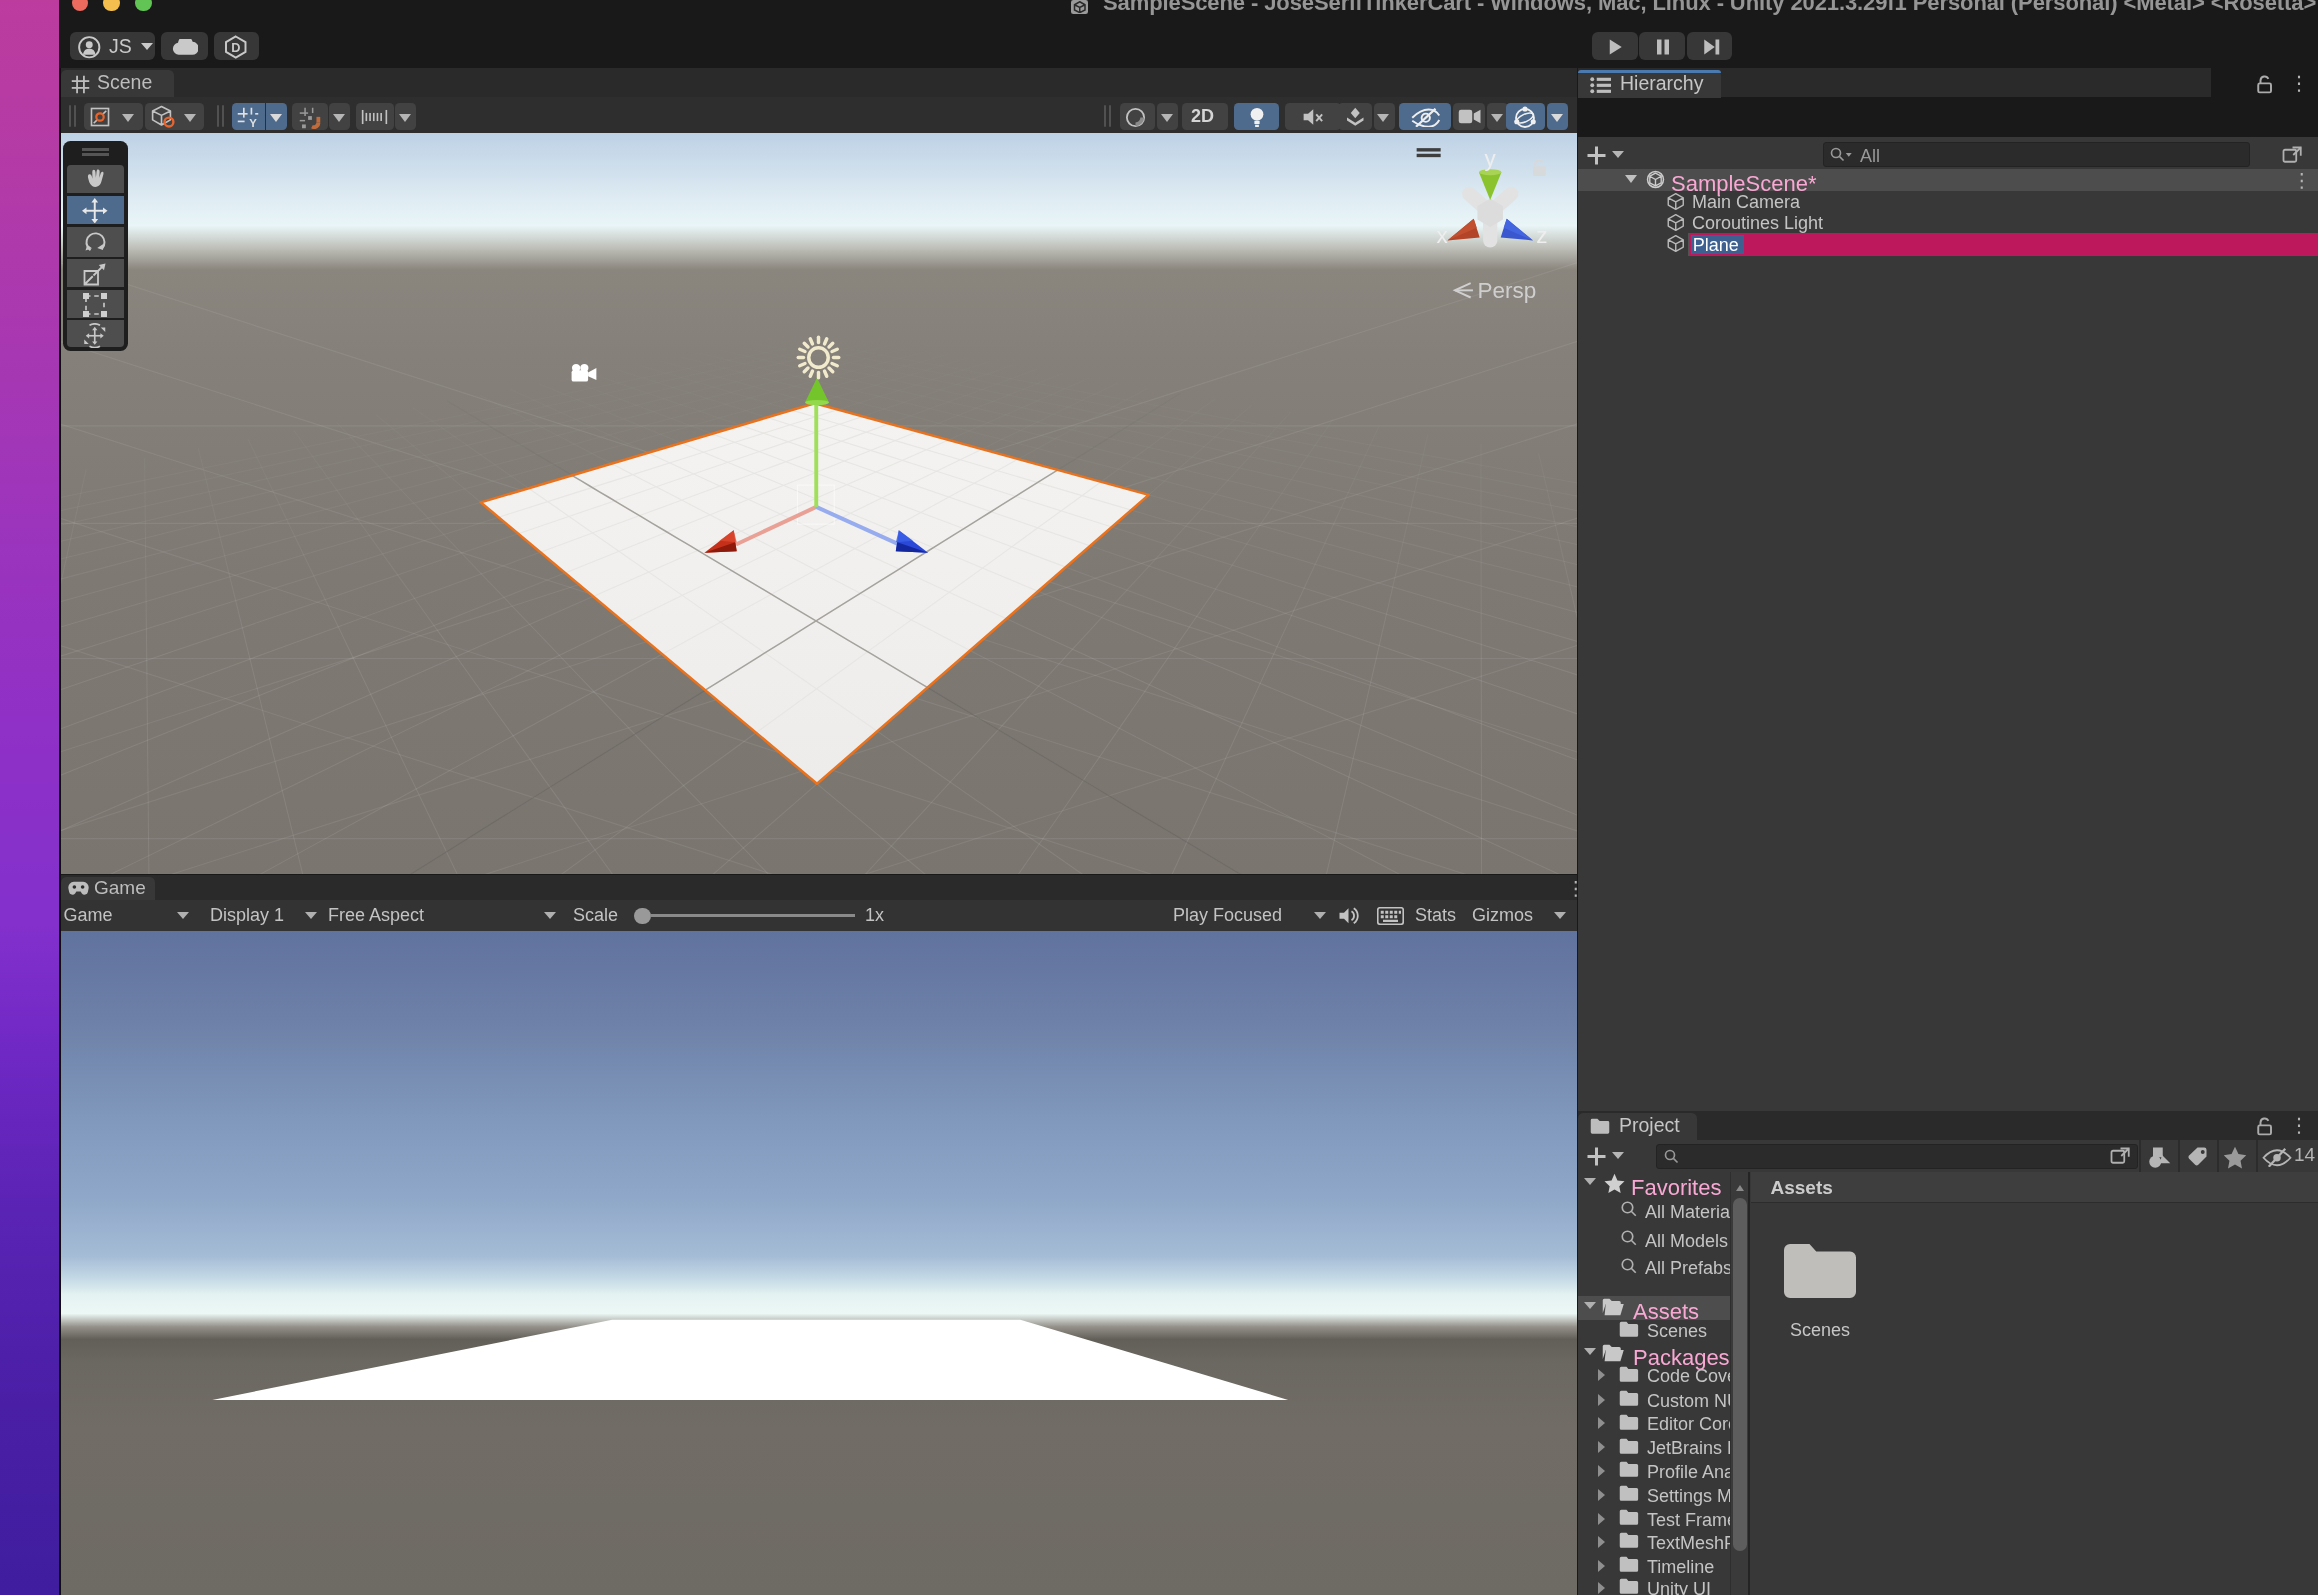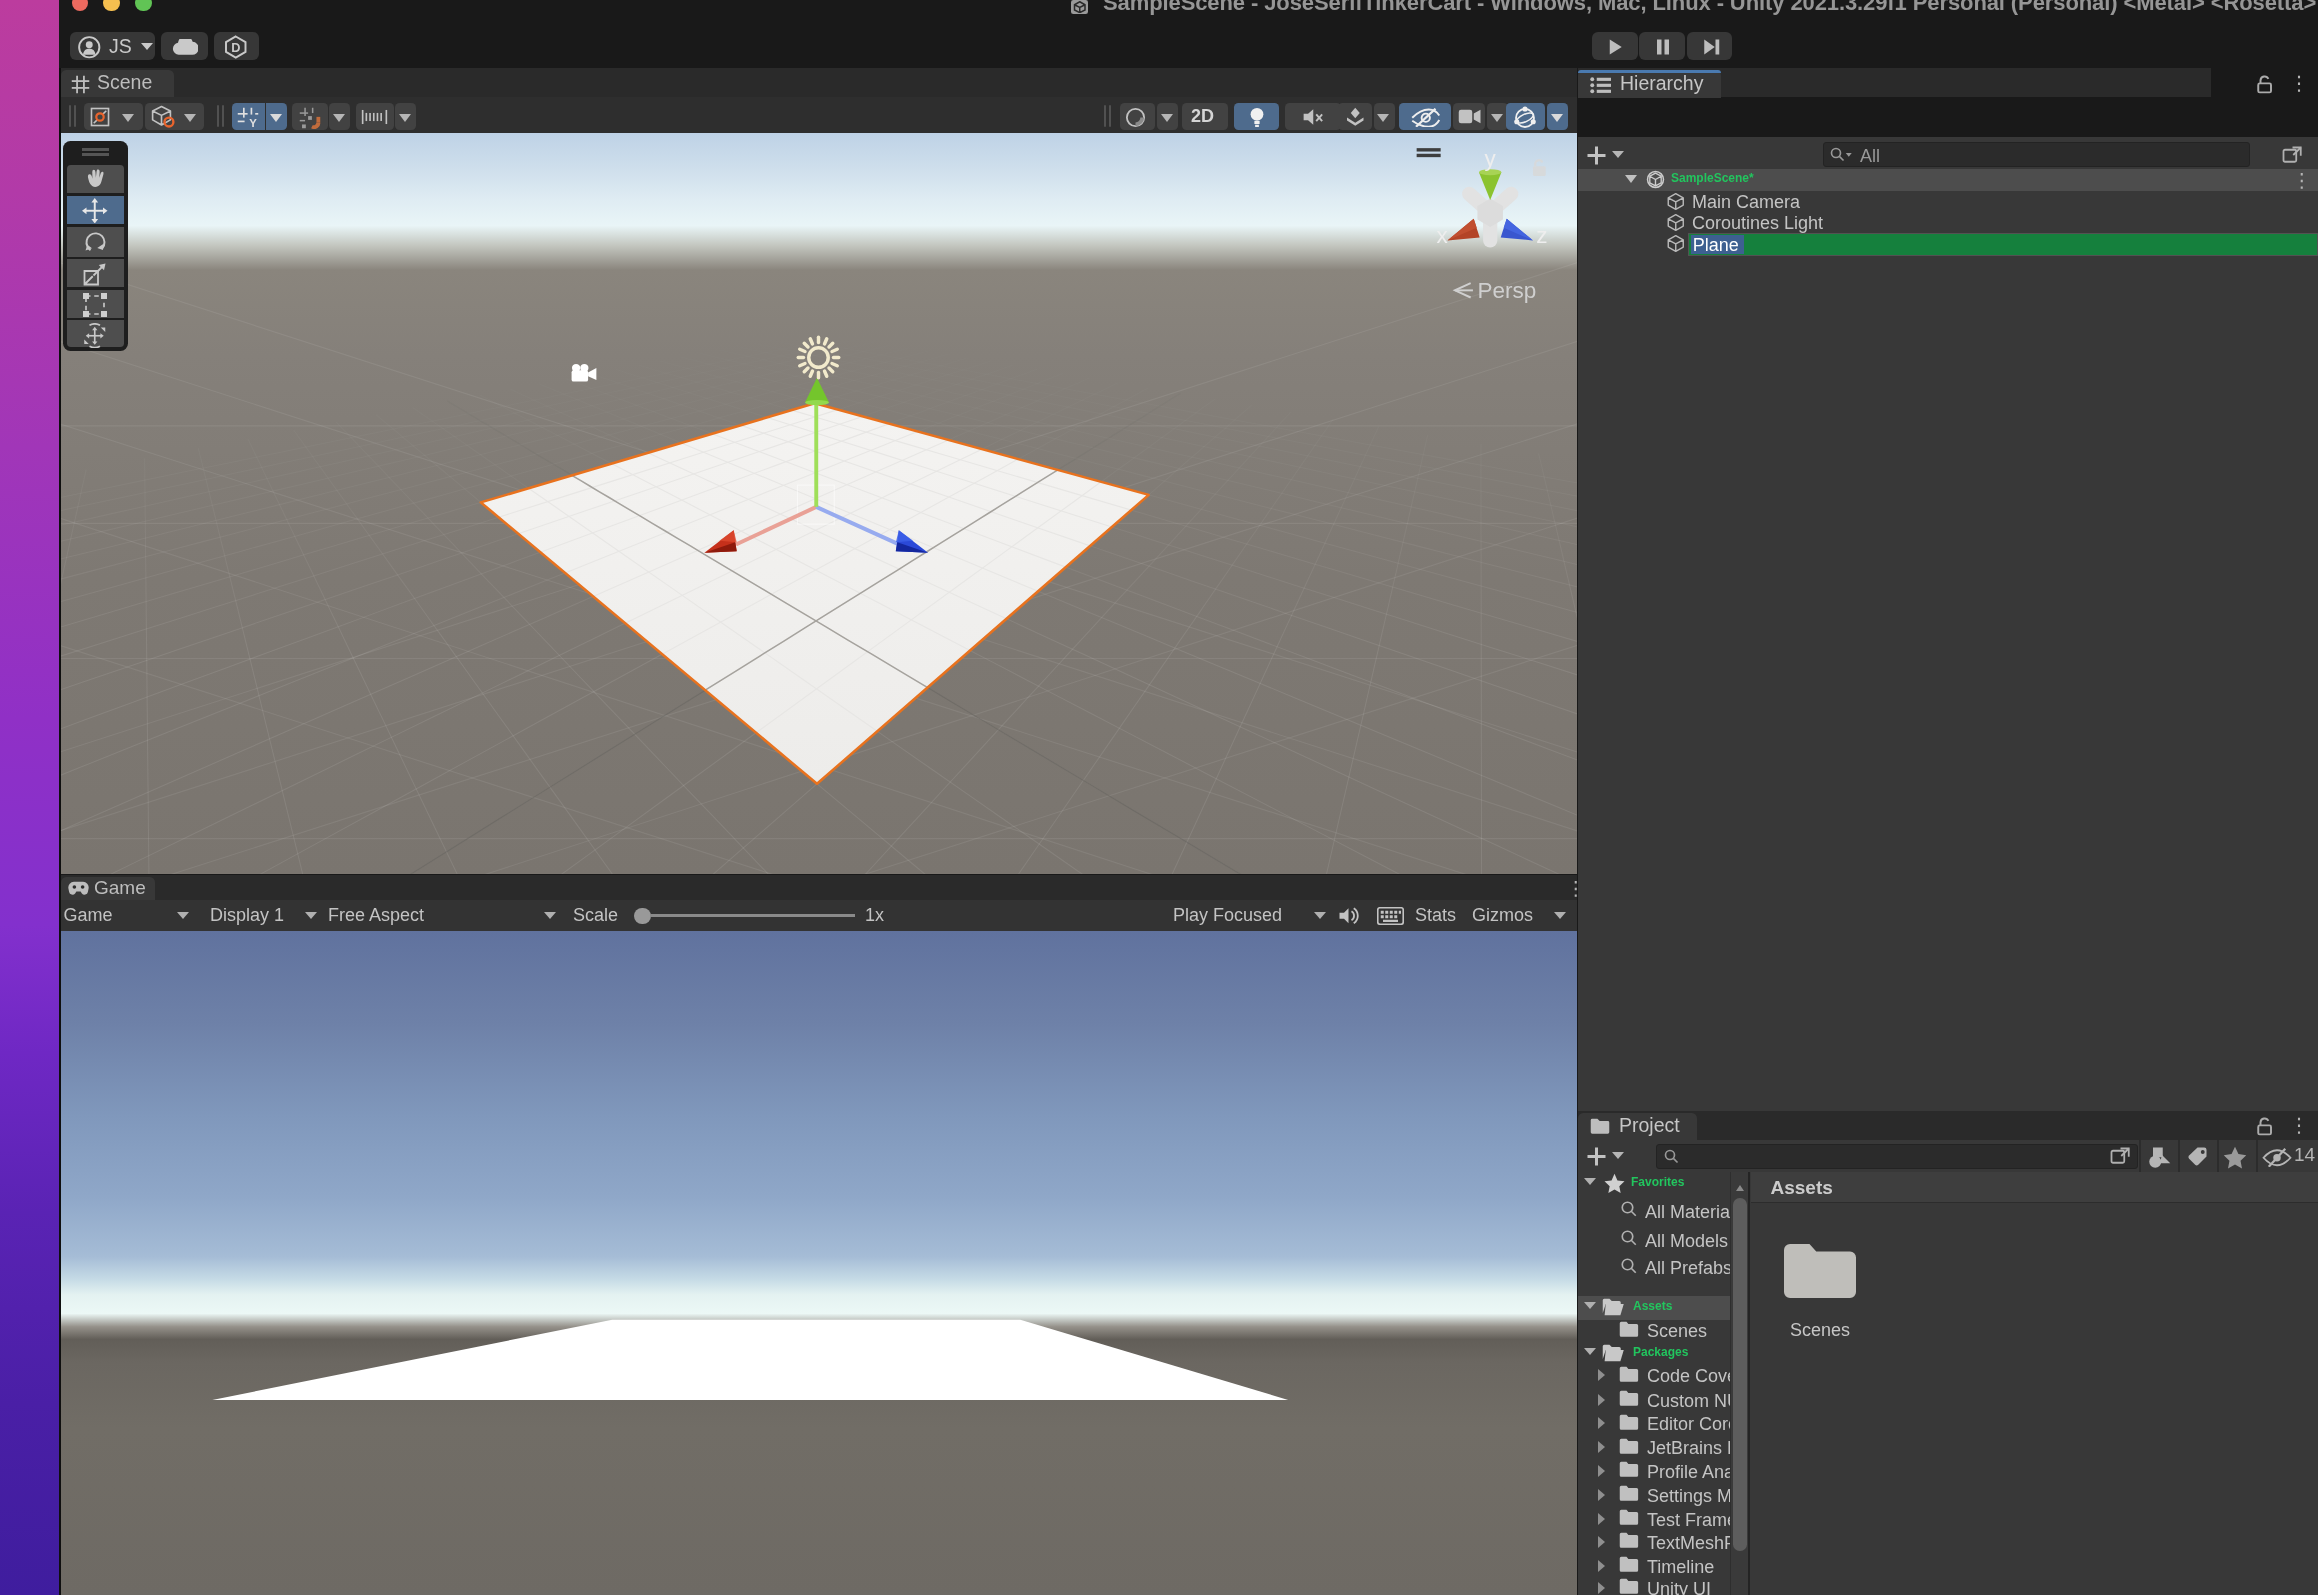--- a/index.html
+++ b/index.html
@@ -10,21 +10,21 @@
   .tl{border-radius:50%;width:16.5px;height:16.5px;top:-5.3px;}
   .titletxt{top:-9.8px;left:1044px;font-size:22px;font-weight:700;color:#969696;white-space:nowrap;letter-spacing:-0.1px;}
   .tbtn{background:#373737;border-radius:6px;top:32px;height:28px;}
   .tabrow{background:#2a2a2a;}
   .tab{background:#383838;border-radius:5.3px 5.3px 0 0;color:#bdbdbd;font-size:19.5px;}
   .stoolbar{background:#2e2e2e;}
   .sbtn{background:#424242;border-radius:4.5px;top:6px;height:27px;}
   .sbtn.blue{background:#4e6b8d;}
   .panel{background:#383838;}
   .rowtext{font-size:18px;color:#c4c4c4;white-space:nowrap;}
-  .seltext{font-size:12px;color:#22c55e;font-weight:700;white-space:nowrap;}
+  .seltext{font-size:22px;color:#f9a8d4;font-weight:400;white-space:nowrap;}
   .vsep{width:2.3px;background:#515151;border-radius:1.5px;}
 </style></head>
 <body>
 <div class="abs desktop"></div>
 <div class="abs win" style="left:59px;">
 
   <div class="abs tl" style="left:12.8px;background:#ed6a5f;"></div>
   <div class="abs tl" style="left:44px;background:#f5bf4f;"></div>
   <div class="abs tl" style="left:76px;background:#61c455;"></div>
   <div class="abs" style="left:1012px;top:0px;width:16.5px;height:13.5px;background:#9a9a9a;border-radius:2.3px;"></div>
@@ -576,21 +576,21 @@
     <div class="abs" style="left:0;top:74px;width:740px;height:21px;">
       <svg class="abs" style="left:88px;top:1.5px;" width="19.5" height="19" viewBox="0 0 26 25">
         <path d="M13 2 L23 7.7 L23 17.3 L13 23 L3 17.3 L3 7.7 Z M3 7.7 L13 13 L23 7.7 M13 13 L13 23" fill="none" stroke="#b8b8b8" stroke-width="1.9" stroke-linejoin="round"></path>
       </svg>
       <div class="abs rowtext" style="left:114px;top:1.5px;">Coroutines Light</div>
     </div>
     <div class="abs" style="left:0;top:95px;width:740px;height:22.5px;">
       <svg class="abs" style="left:88px;top:2.3px;" width="19.5" height="19" viewBox="0 0 26 25">
         <path d="M13 2 L23 7.7 L23 17.3 L13 23 L3 17.3 L3 7.7 Z M3 7.7 L13 13 L23 7.7 M13 13 L13 23" fill="none" stroke="#b8b8b8" stroke-width="1.9" stroke-linejoin="round"></path>
       </svg>
-      <div class="abs" style="left:110px;top:0.8px;width:628px;height:21px;background:#15803d;border:0.8px solid #525252;">
+      <div class="abs" style="left:110px;top:0.8px;width:628px;height:21px;background:#be185d;border:0.8px solid #525252;">
         <div class="abs" style="left:2.3px;top:0.8px;width:53px;height:19px;background:#3d6091;"></div>
         <div class="abs" style="left:3.8px;top:0.8px;font-size:18px;color:#ffffff;">Plane</div>
       </div>
     </div>
   </div>
 
   <div class="abs tabrow" style="left:1519px;top:1111px;width:740px;height:28.5px;">
     <div class="abs" style="left:0px;top:1.5px;width:119px;height:27px;background:#383838;border-radius:5.3px 5.3px 0 0;"></div>
     <svg class="abs" style="left:12px;top:6.8px;" width="20" height="16.5" viewBox="0 0 27 22">
       <path d="M1 3 a2 2 0 0 1 2-2 h7 l3 3 h11 a2 2 0 0 1 2 2 v13 a2 2 0 0 1 -2 2 h-21 a2 2 0 0 1 -2-2 Z" fill="#bdbdbd"></path>

